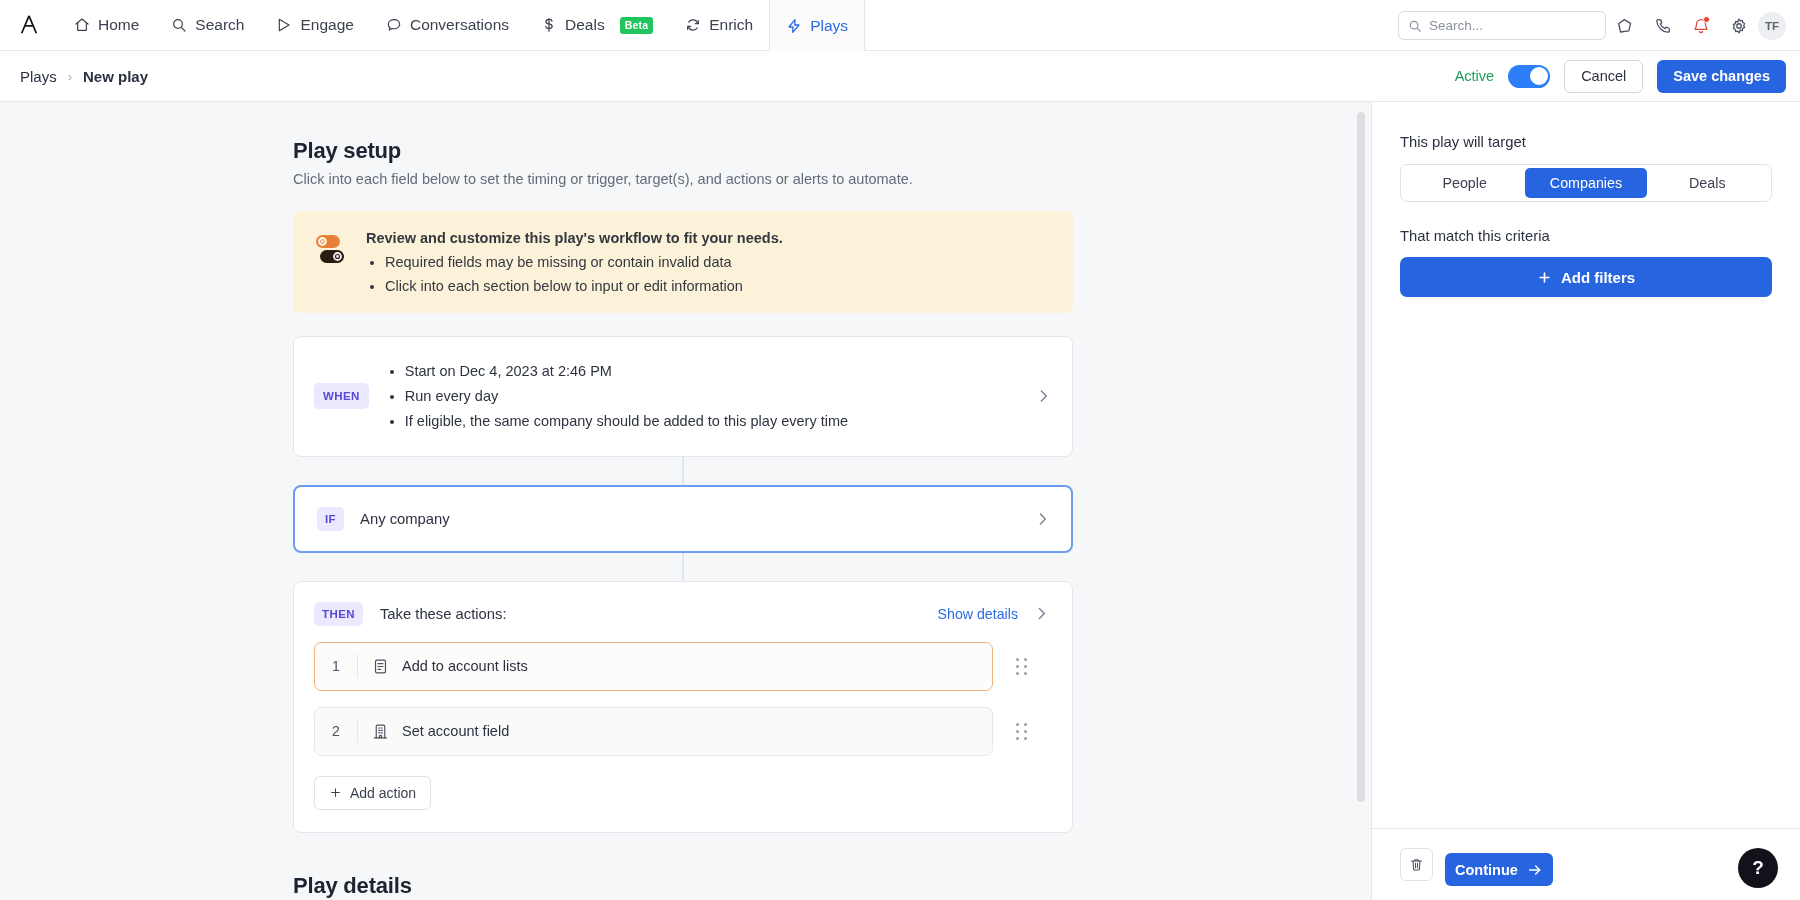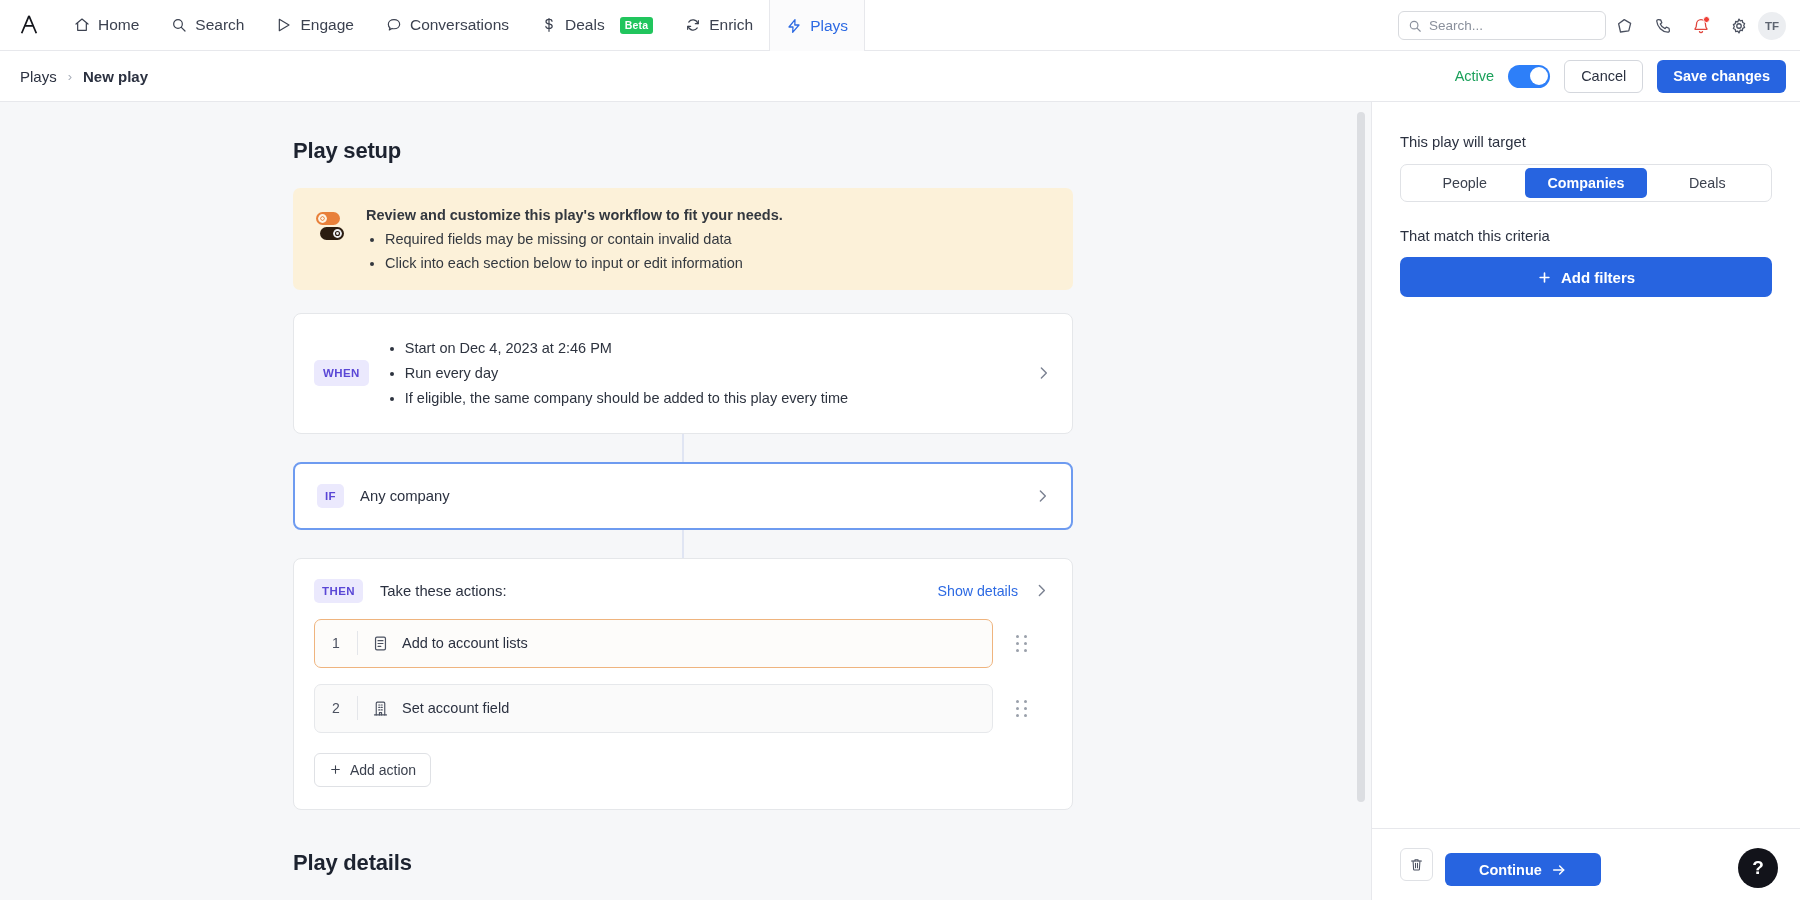--- a/index.html
+++ b/index.html
@@ -191,38 +191,38 @@
   .rp-body { flex: 1; padding: 32px 28px 0 28px; }
   .rp-label { font-size: 14.8px; color: #2b3140; }
   .seg {
     margin-top: 14px; height: 38px; border: 1px solid #e0e2e6; border-radius: 7px;
     display: flex; padding: 3px; background: #fff;
   }
   .seg-item {
     flex: 1; display: flex; align-items: center; justify-content: center;
     font-size: 14.3px; color: #3b414e; border-radius: 5px; cursor: pointer;
   }
-  .seg-item.active { background: #2764e0; color: #fff; font-weight: 700; }
+  .seg-item.active { background: #2764e0; color: #fff; font-weight: 400; }
   .rp-label2 { margin-top: 26px; font-size: 14.8px; color: #2b3140; }
   .add-filters {
     margin-top: 13px; height: 40px; background: #2764e0; color: #fff;
     border-radius: 7px; display: flex; align-items: center; justify-content: center;
     gap: 9px; font-size: 15px; font-weight: 600; cursor: pointer;
   }
   .rp-footer {
     border-top: 1px solid #e7e8ec; padding: 14px 28px;
     display: flex; align-items: center; gap: 12px; position: relative;
   }
   .trash-btn {
     width: 33px; height: 33px; border: 1px solid #dfe1e5; border-radius: 6px;
     display: flex; align-items: center; justify-content: center; color: #4b5160; cursor: pointer;
   }
   .continue-btn {
     height: 33px; background: #2764e0; color: #fff; border-radius: 6px;
-    display: flex; align-items: center; gap: 9px; padding: 0 34px;
+    display: flex; align-items: center; gap: 9px; padding: 0 10px;
     font-size: 14.5px; font-weight: 600; cursor: pointer; margin-top: 10px;
   }
   .help-fab {
     position: absolute; right: 22px; bottom: 12px;
     width: 40px; height: 40px; border-radius: 50%; background: #12131a;
     color: #fff; display: flex; align-items: center; justify-content: center;
     font-size: 19px; font-weight: 600; cursor: pointer;
   }
   svg { display: block; }
 </style>
@@ -364,20 +364,21 @@
     </div>
   </div>
 
   <div class="body">
 
     <div class="main-scroll">
       <div class="main-inner">
         <div class="content-col">
 
           <h1 class="section-title">Play setup</h1>
+          <p class="section-sub">Click into each field below to set the timing or trigger, target(s), and actions or alerts to automate.</p>
 
           <div class="alert">
             <span style="flex:0 0 auto;margin-top:2px;">
               <svg width="38" height="38" viewBox="0 0 38 38">
                 <rect x="5" y="5" width="24" height="13" rx="6.5" fill="#e8803a"></rect>
                 <circle cx="11.5" cy="11.5" r="4.4" fill="#fdf3e2"></circle>
                 <path d="M10.2 10.2a1.8 1.8 0 1 1 2.6 2.6 1.8 1.8 0 0 1-2.6-2.6z" fill="none" stroke="#e8803a" stroke-width="1"></path>
                 <rect x="9" y="20" width="24" height="13" rx="6.5" fill="#2a1c10"></rect>
                 <circle cx="26.5" cy="26.5" r="4.4" fill="#eceef1"></circle>
                 <circle cx="26.5" cy="26.5" r="2" fill="none" stroke="#2a1c10" stroke-width="1.1"></circle>

